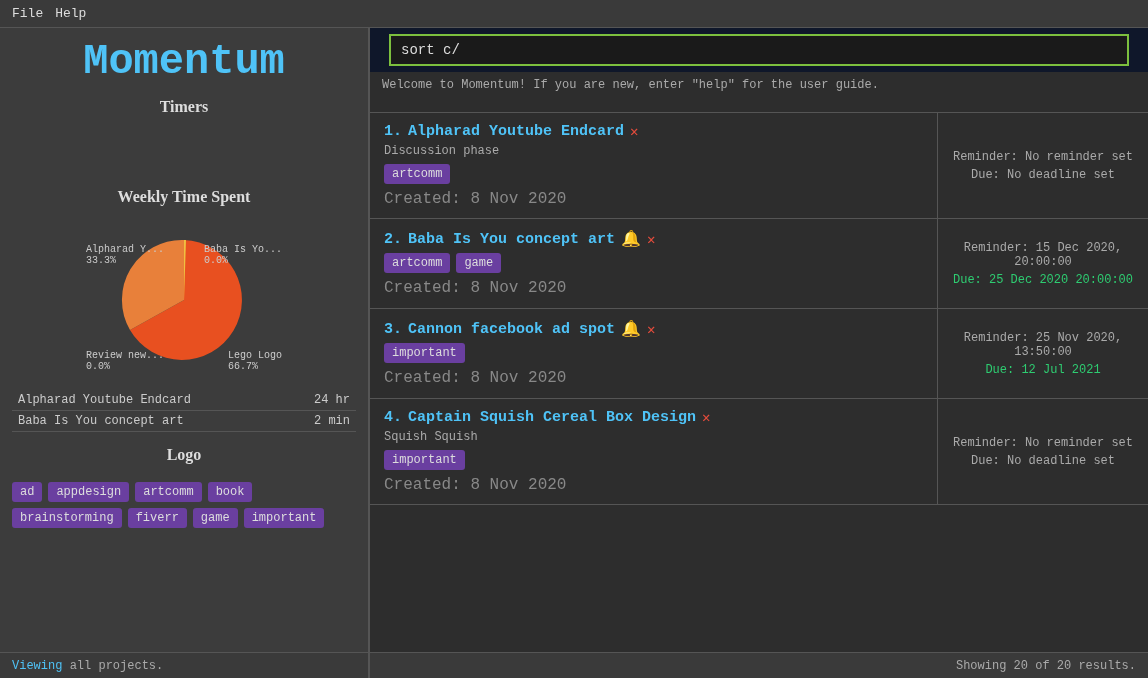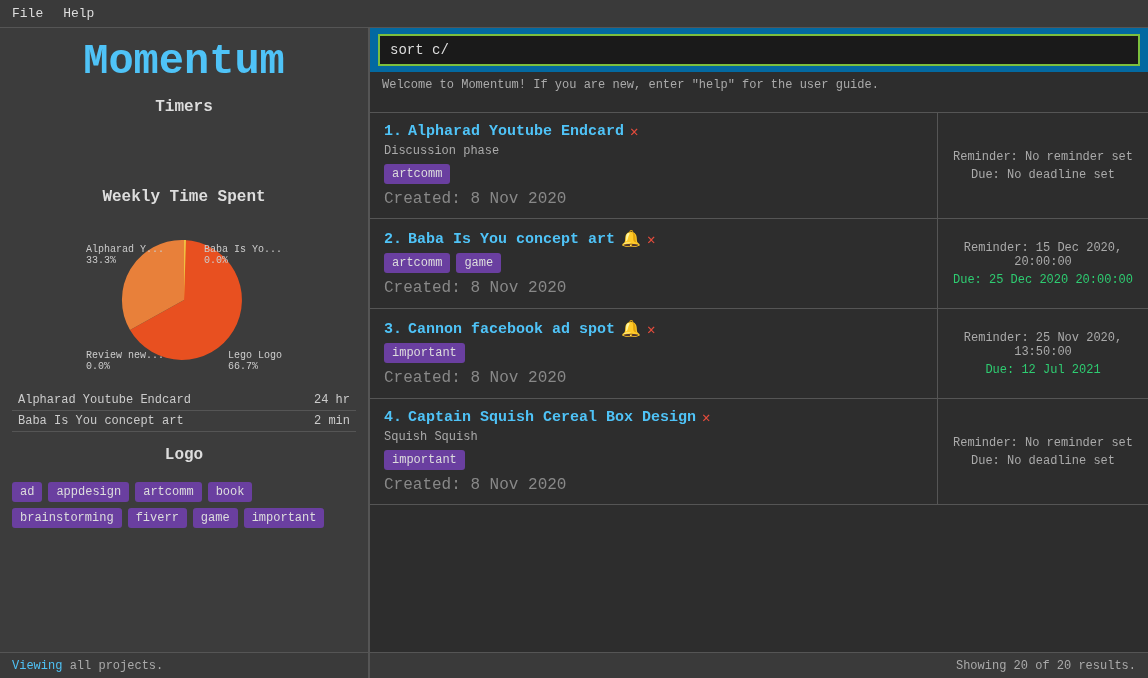--- a/index.html
+++ b/index.html
@@ -13,21 +13,21 @@
       overflow: hidden;
       display: flex;
       flex-direction: column;
     }
     
     .menubar {
       background: #3a3a3a;
       display: flex;
       align-items: center;
       padding: 4px 12px;
-      gap: 20px;
+      gap: 12px;
       height: 28px;
       border-bottom: 1px solid #555;
     }
     .menubar span {
       color: #ddd;
       font-size: 13px;
       cursor: pointer;
     }
 
     
@@ -58,20 +58,21 @@
     }
 
     
     .section-header {
       text-align: center;
       color: #ddd;
       font-size: 16px;
       font-weight: bold;
       padding: 6px 0;
       background: #3c3c3c;
+      font-family: Liberation Serif, serif;
     }
 
     
     .timers-section {
       padding: 4px 12px 8px;
       min-height: 60px;
     }
 
     
     .weekly-section {
@@ -164,22 +165,22 @@
     .right-panel {
       flex: 1;
       display: flex;
       flex-direction: column;
       background: #2d2d2d;
       overflow: hidden;
     }
 
     
     .search-bar {
-      padding: 6px 8px;
-      background: #0369a1;
+      padding: 6px 19px;
+      background: #0f172a;
     }
     .search-input {
       width: 100%;
       background: #1a1a1a;
       border: 2px solid #7cbf3e;
       color: #ddd;
       padding: 6px 10px;
       font-family: 'Courier New', Courier, monospace;
       font-size: 14px;
       outline: none;

